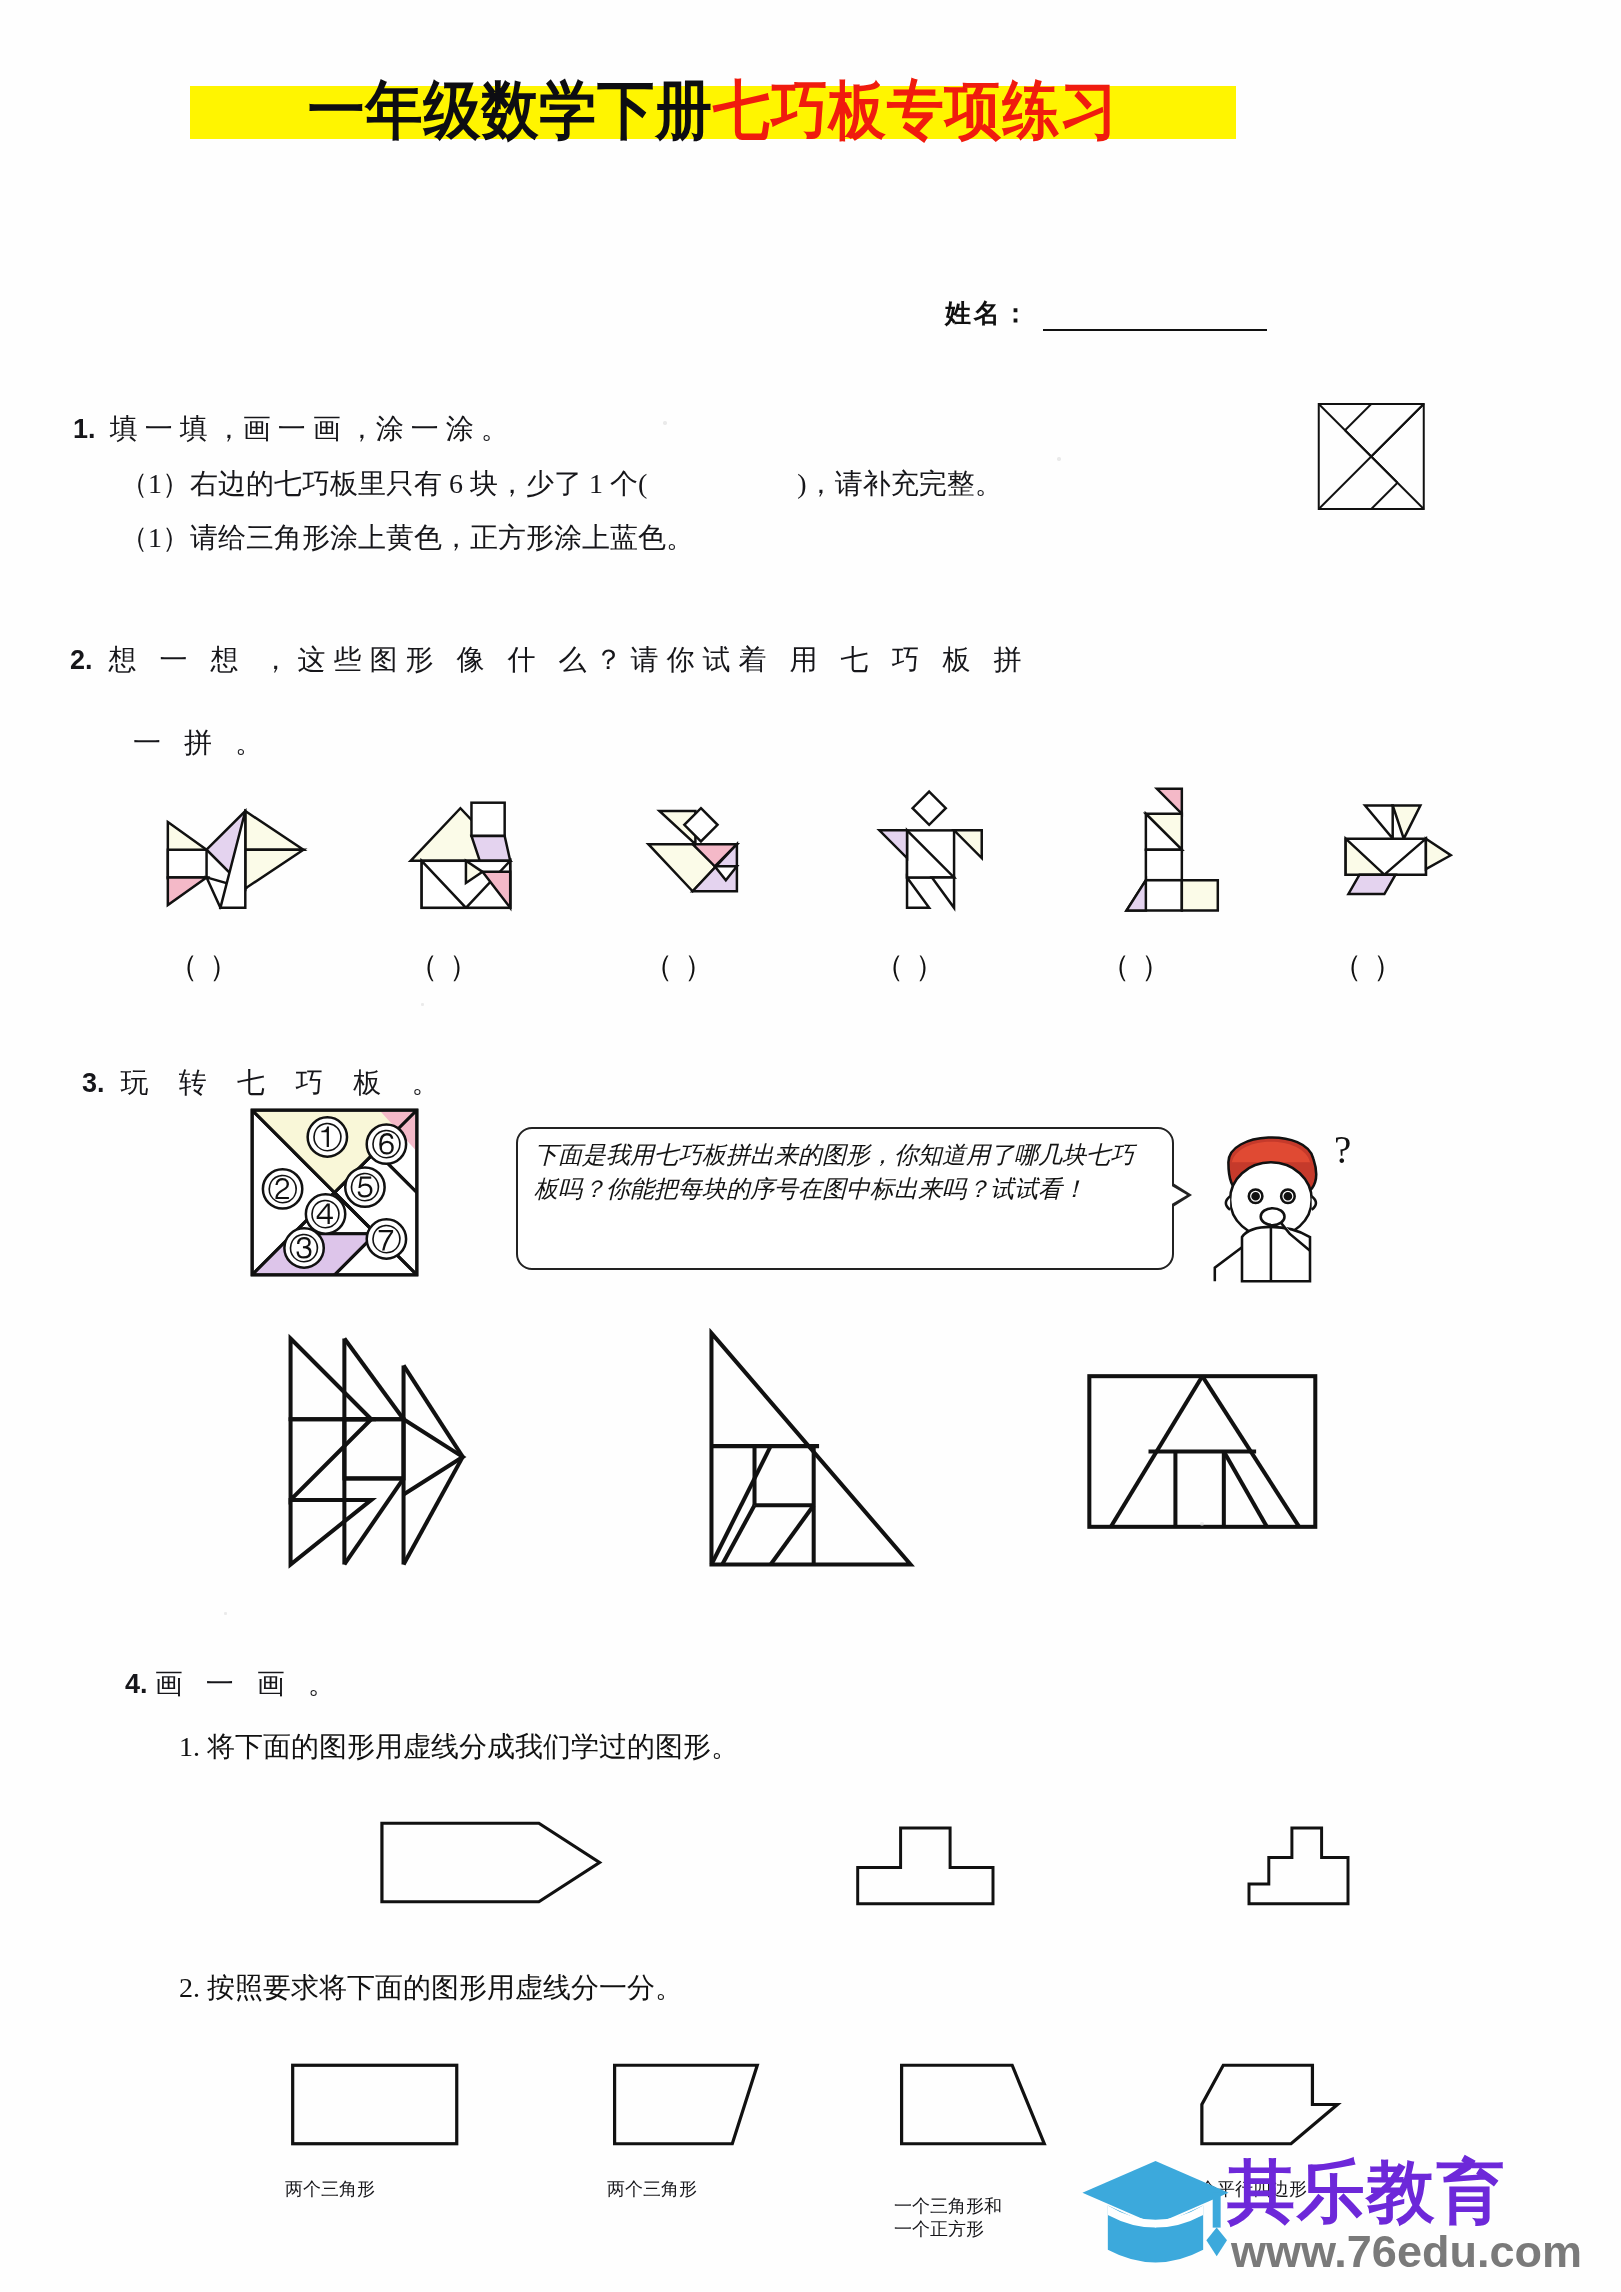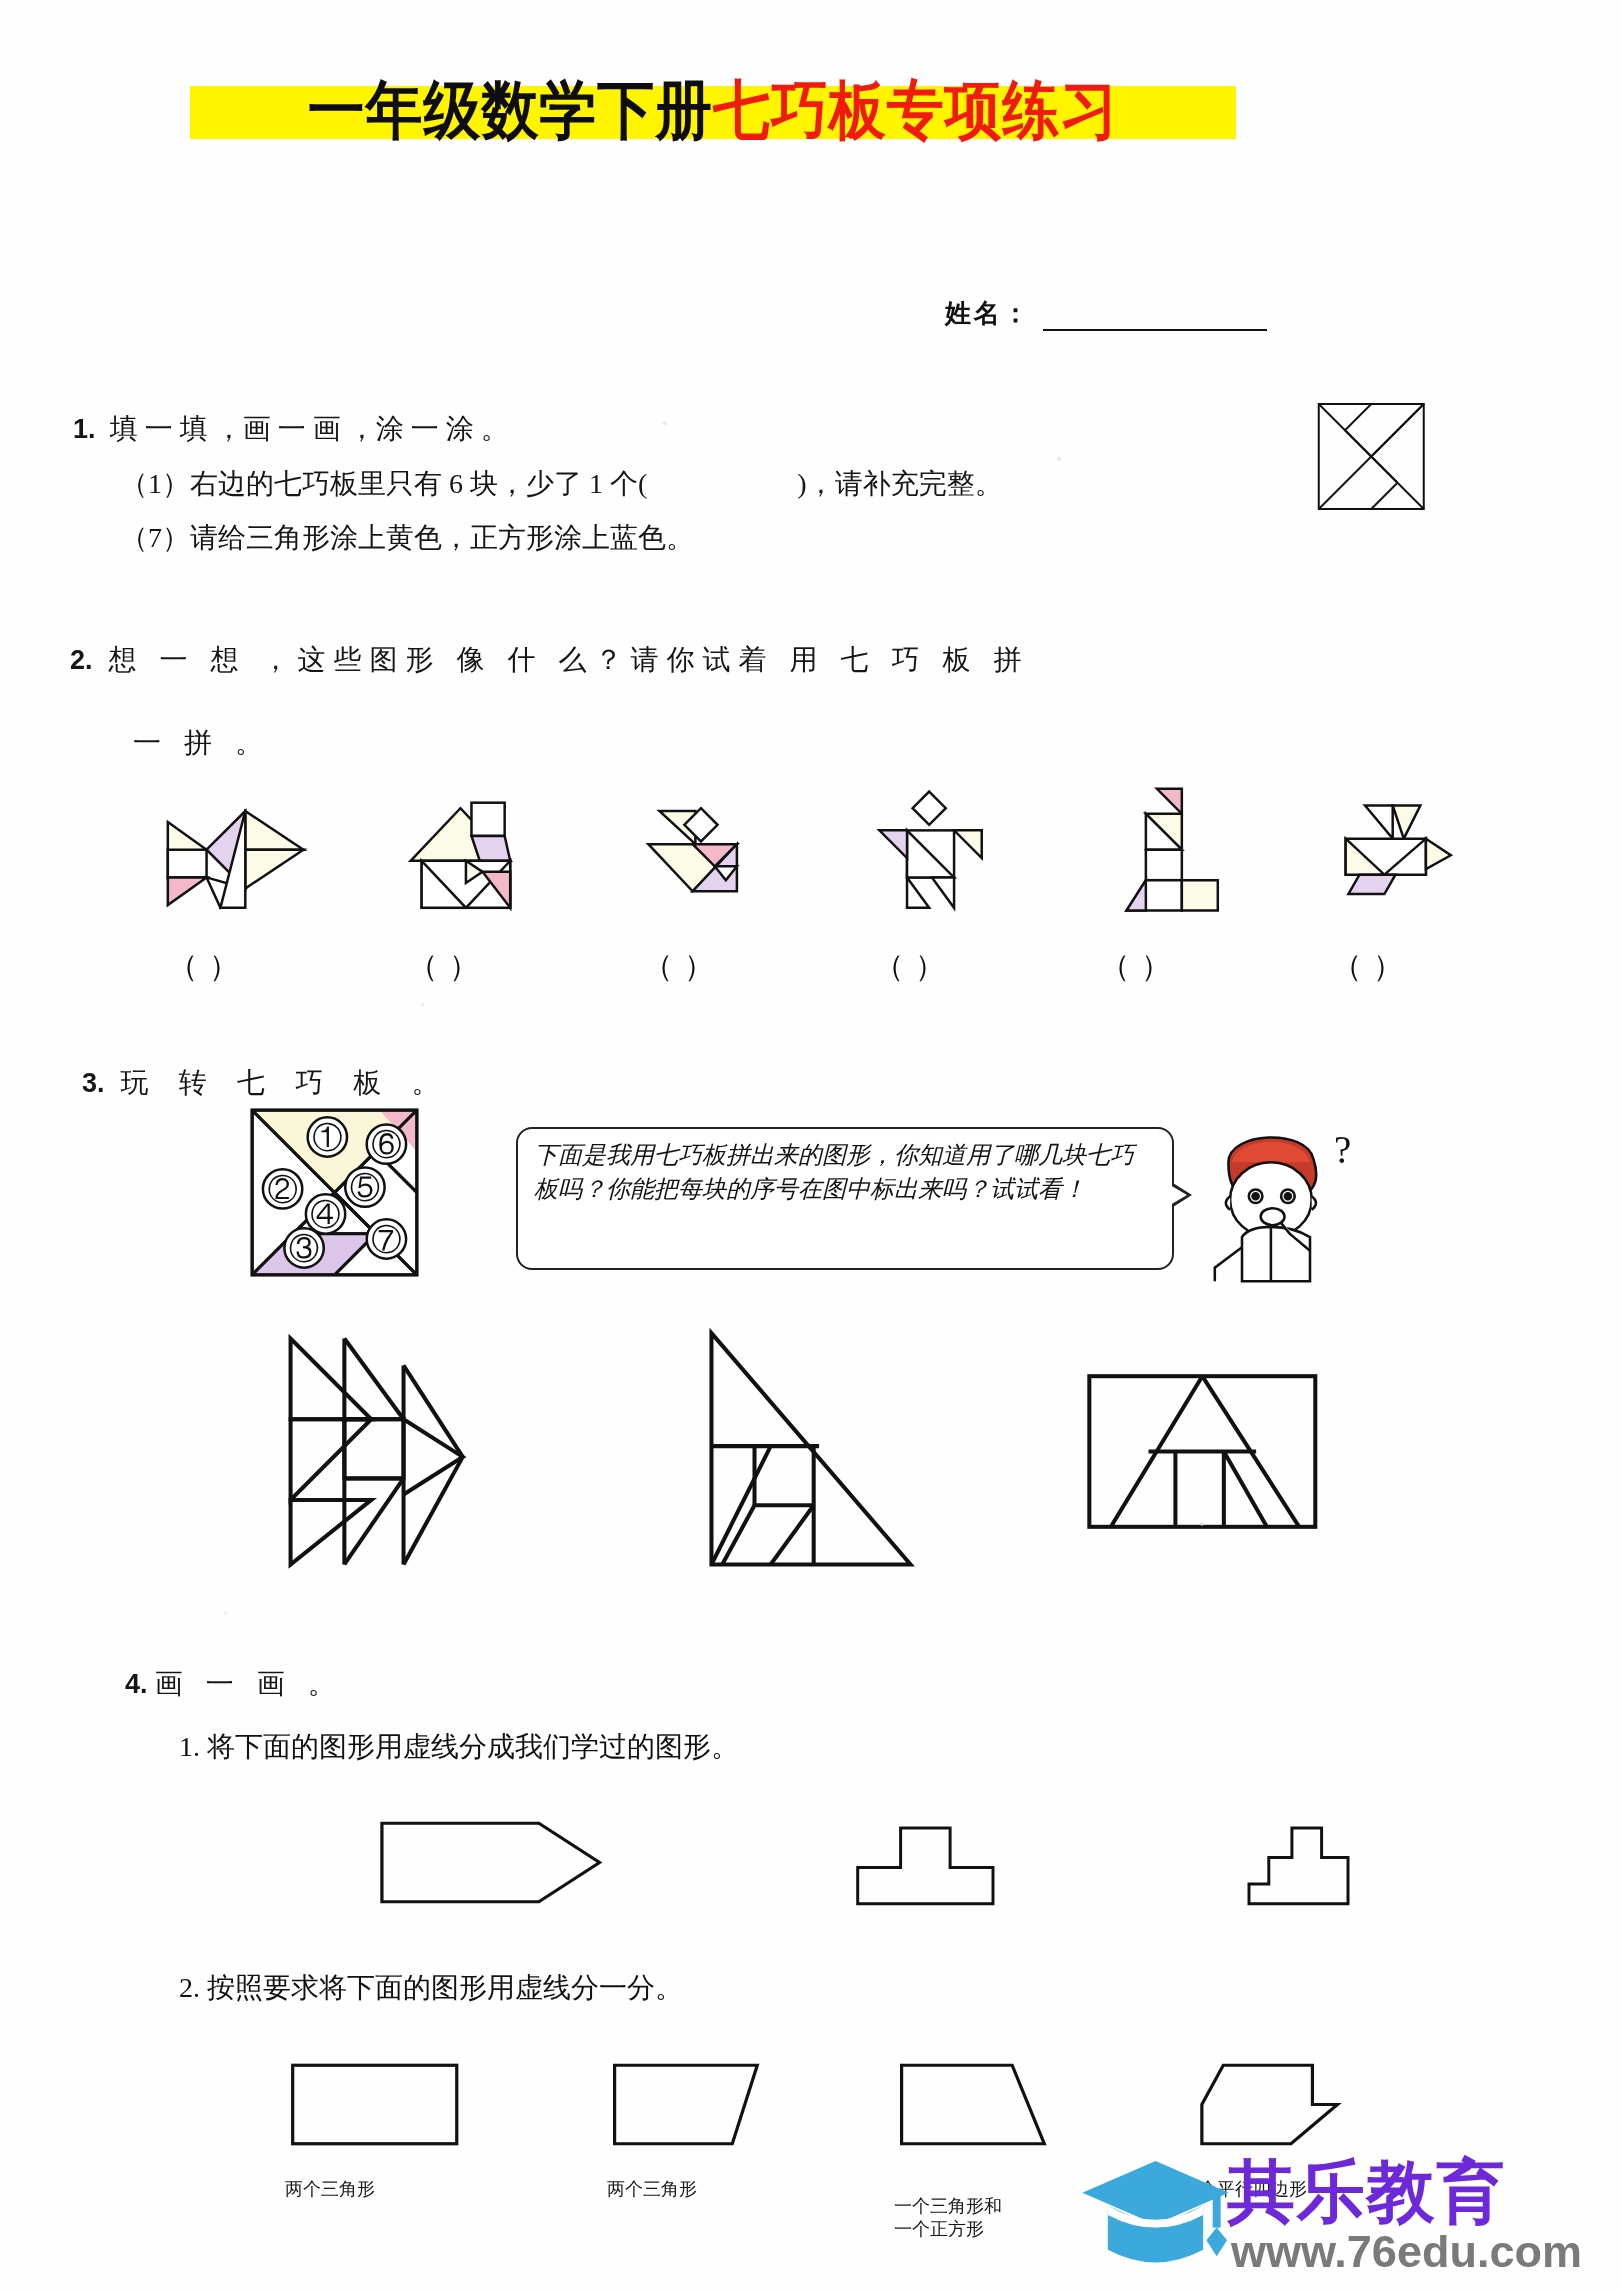--- a/index.html
+++ b/index.html
@@ -138,21 +138,21 @@
   </div>
 
   <div class="q" id="q1">
     <div class="line1">
       <span class="qnum">1.</span>
       <span>填 一 填 ，画 一 画 ，涂 一 涂 。</span>
     </div>
     <div class="sub">
       <span>（1）右边的七巧板里只有 6 块，少了 1 个(</span><span class="gapline"></span><span>)，请补充完整。</span>
     </div>
-    <div class="sub">（7）请给三角形涂上黄色，正方形涂上蓝色。</div>
+    <div class="sub">（1）请给三角形涂上黄色，正方形涂上蓝色。</div>
   </div>
 
   <svg style="position:absolute;left:1304px;top:394px;" width="142" height="125" viewBox="0 0 100 100">
     <g fill="none" stroke="#111" stroke-width="1.6">
       <rect x="5" y="8" width="84" height="84"></rect>
       <path d="M5 8 L89 92"></path>
       <path d="M89 8 L5 92"></path>
       <path d="M47 50 L89 8"></path>
       <path d="M26 29 L68 71"></path>
       <path d="M26 29 L47 8"></path>

